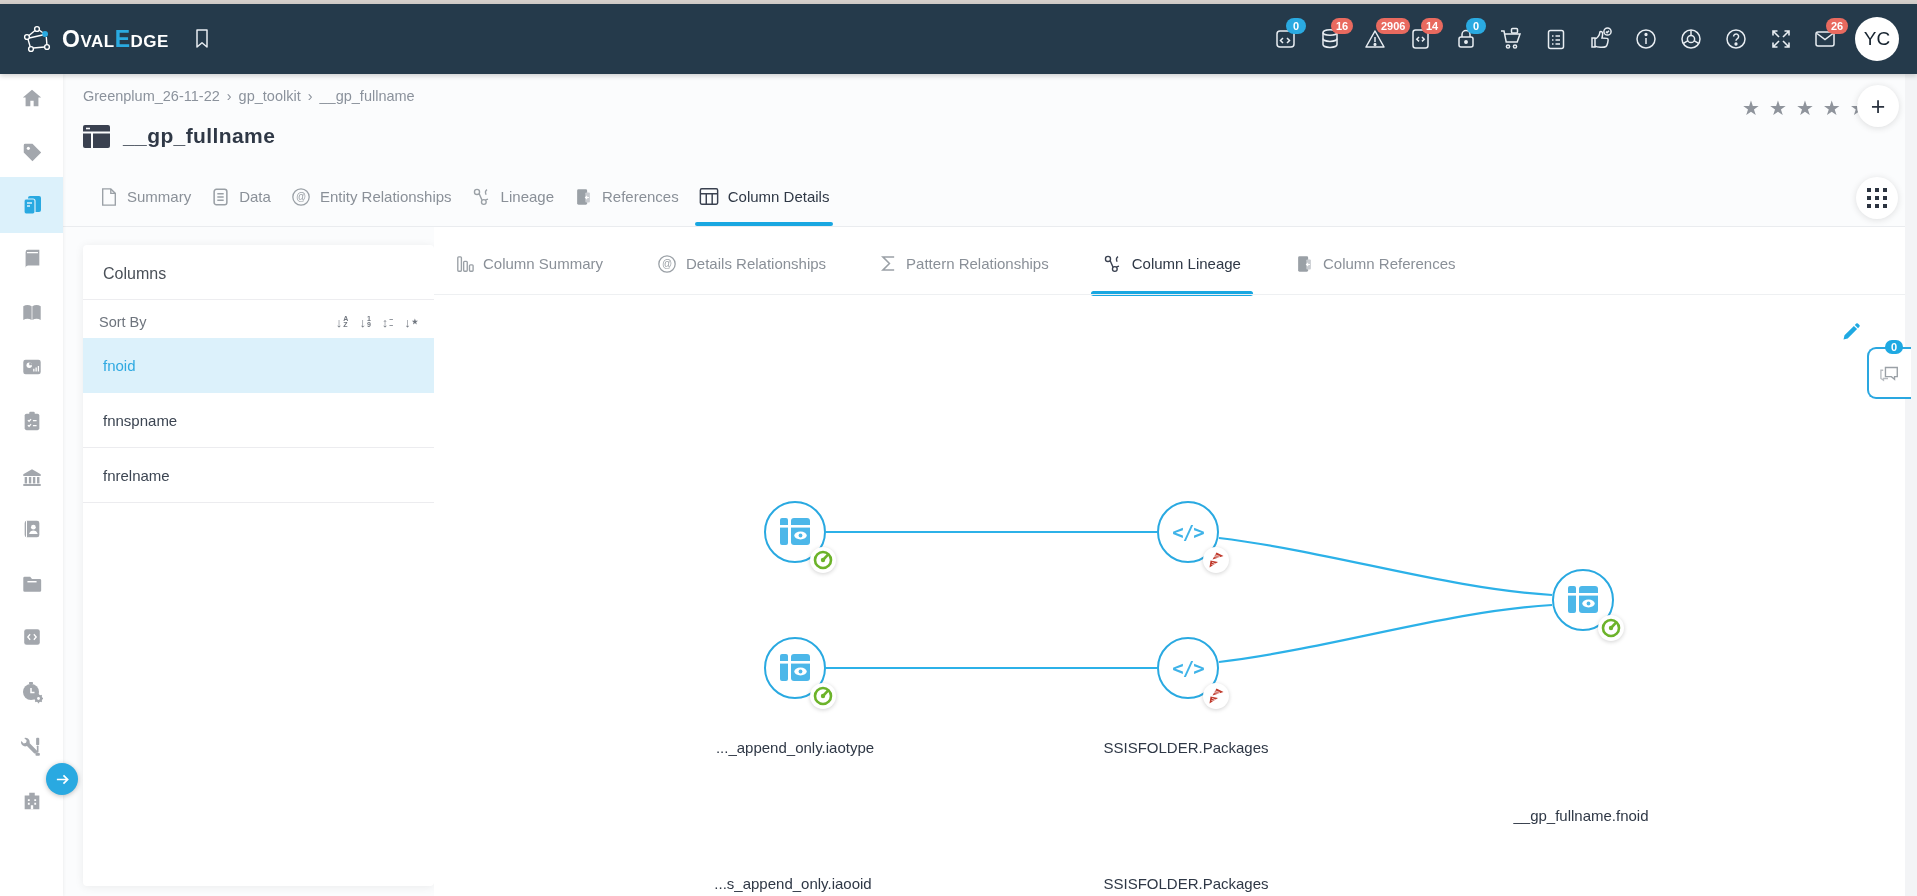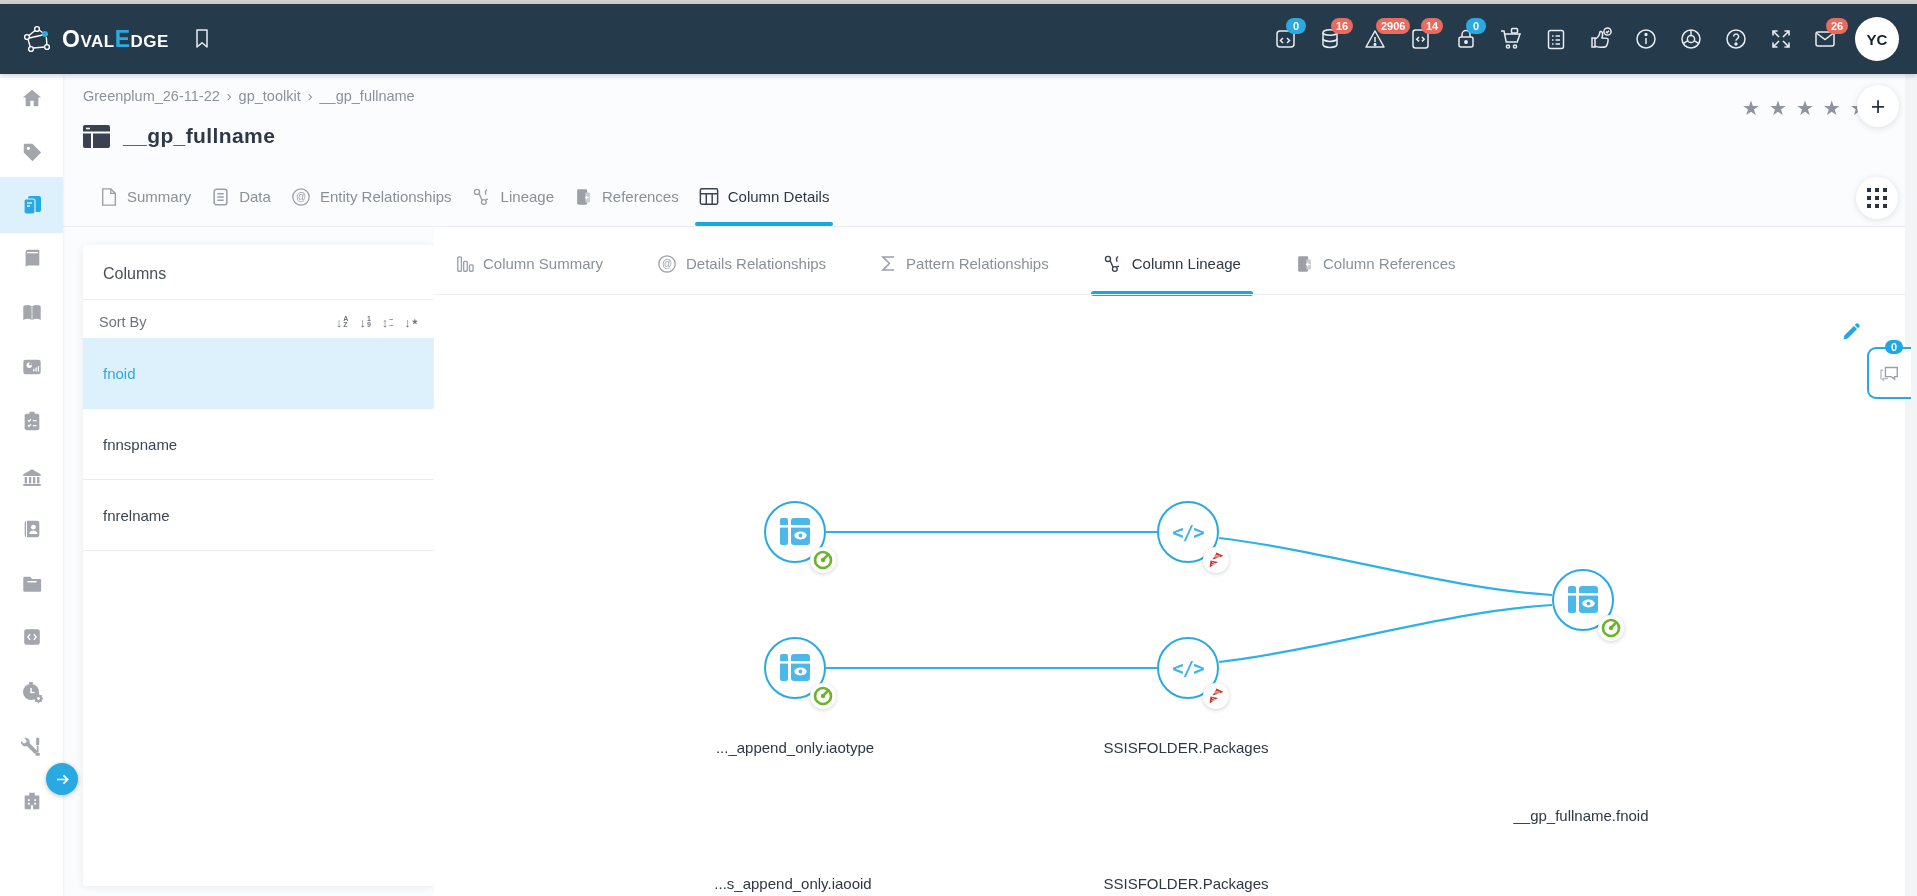--- a/index.html
+++ b/index.html
@@ -15,21 +15,21 @@
   .brand-text .accent{color:#2aaae1;}
   .nav-search{margin-left:94px;width:585px;height:44px;background:#e9f1fa;border-radius:22px;display:flex;align-items:center;padding:0 18px;box-sizing:border-box;gap:10px;}
   .nav-search input{border:none;outline:none;background:transparent;font-size:15.5px;color:#41505e;width:100%;font-family:inherit;}
   .nav-search input::placeholder{color:#8794a1;}
   .nav-bookmark{margin-left:22px;display:flex;align-items:center;}
   .nav-icons{margin-left:auto;display:flex;align-items:center;gap:19px;}
   .nav-ic{position:relative;width:26px;height:26px;display:flex;align-items:center;justify-content:center;color:#e8edf2;cursor:pointer;}
   .badge{position:absolute;top:-8px;left:13px;min-width:10px;padding:1px 5px;border-radius:9px;font-size:11px;font-weight:bold;color:#fff;text-align:center;line-height:14px;}
   .badge.red{background:#e96a5f;}
   .badge.blue{background:#2aaae1;}
-  .avatar{margin-left:16px;width:44px;height:44px;border-radius:50%;background:#fff;color:#16232f;display:flex;align-items:center;justify-content:center;font-weight:bold;font-size:15px;cursor:pointer;}
+  .avatar{margin-left:16px;width:44px;height:44px;border-radius:50%;background:#fff;color:#16232f;display:flex;align-items:center;justify-content:center;font-weight:normal;font-size:19px;cursor:pointer;}
 
   
   .sidebar{position:absolute;left:0;top:74px;width:63px;bottom:0;background:#fff;box-shadow:1px 0 3px rgba(0,0,0,.05);z-index:20;}
   .side-ic{position:absolute;left:50%;transform:translate(-50%,-50%);color:#a3a7ad;display:flex;align-items:center;justify-content:center;cursor:pointer;}
   .side-active-bg{position:absolute;left:0;top:103px;width:100%;height:56px;background:#dcf1fb;}
   .side-ic.active{color:#29a9e1;}
   .side-expand{position:absolute;left:46px;top:763px;width:32px;height:32px;border-radius:50%;background:#29a9e1;color:#fff;display:flex;align-items:center;justify-content:center;font-size:16px;box-shadow:0 1px 5px rgba(0,0,0,.25);cursor:pointer;z-index:40;}
 
   
   .content{position:absolute;left:63px;top:74px;right:0;bottom:0;background:#fbfcfd;}
@@ -57,21 +57,21 @@
   .cp-title{padding:20px 20px 16px;font-size:16px;color:#4a5058;border-bottom:1px solid #ededf0;}
   .cp-search{margin:18px 16px 0;height:44px;background:#e5e6e8;border-radius:22px;display:flex;align-items:center;padding-left:18px;position:relative;}
   .cp-search input{border:none;outline:none;background:transparent;font-size:15px;color:#4a5058;width:230px;font-family:inherit;}
   .cp-search input::placeholder{color:#7d838c;}
   .cp-search-btn{position:absolute;right:3px;top:3px;width:38px;height:38px;border-radius:50%;background:#fff;display:flex;align-items:center;justify-content:center;cursor:pointer;}
   .cp-sort{margin:14px 16px 8px;display:flex;align-items:center;font-size:14.5px;color:#6e747d;}
   .sort-icons{margin-left:auto;display:flex;gap:11px;color:#70767f;}
   .sort-ic{display:flex;align-items:center;font-size:13px;cursor:pointer;}
   .sort-ic .stack{display:flex;flex-direction:column;line-height:6.5px;font-size:7px;margin-left:1px;font-weight:bold;}
   .cp-list{margin-top:6px;}
-  .cp-item{height:46px;display:flex;align-items:center;padding:12px 20px;font-size:15px;color:#3c4552;border-bottom:1px solid #ececef;cursor:pointer;}
+  .cp-item{height:46px;display:flex;align-items:center;padding:4px 20px;font-size:15px;color:#3c4552;border-bottom:1px solid #ececef;cursor:pointer;}
   .cp-item.selected{background:#dcf1fb;color:#2fa9e1;border-bottom:1px solid #dcf1fb;}
 
   
   .lineage-area{position:absolute;left:371px;top:153px;right:12px;bottom:0;background:#fff;}
   .subtabs{position:absolute;left:22px;top:26px;display:flex;gap:54px;}
   .subtab{display:flex;align-items:center;gap:9px;font-size:15px;color:#8a9098;padding-bottom:19px;position:relative;cursor:pointer;white-space:nowrap;}
   .subtab.active{color:#2f3846;}
   .subtab.active::after{content:"";position:absolute;left:-12px;right:-12px;bottom:-3px;height:5px;border-radius:3px;background:#19a7e1;}
   .subtabs-divider{position:absolute;left:0;right:0;top:67px;height:1px;background:#eef0f2;}
   .edit-pencil{position:absolute;right:44px;top:95px;color:#1fa9e2;cursor:pointer;}

